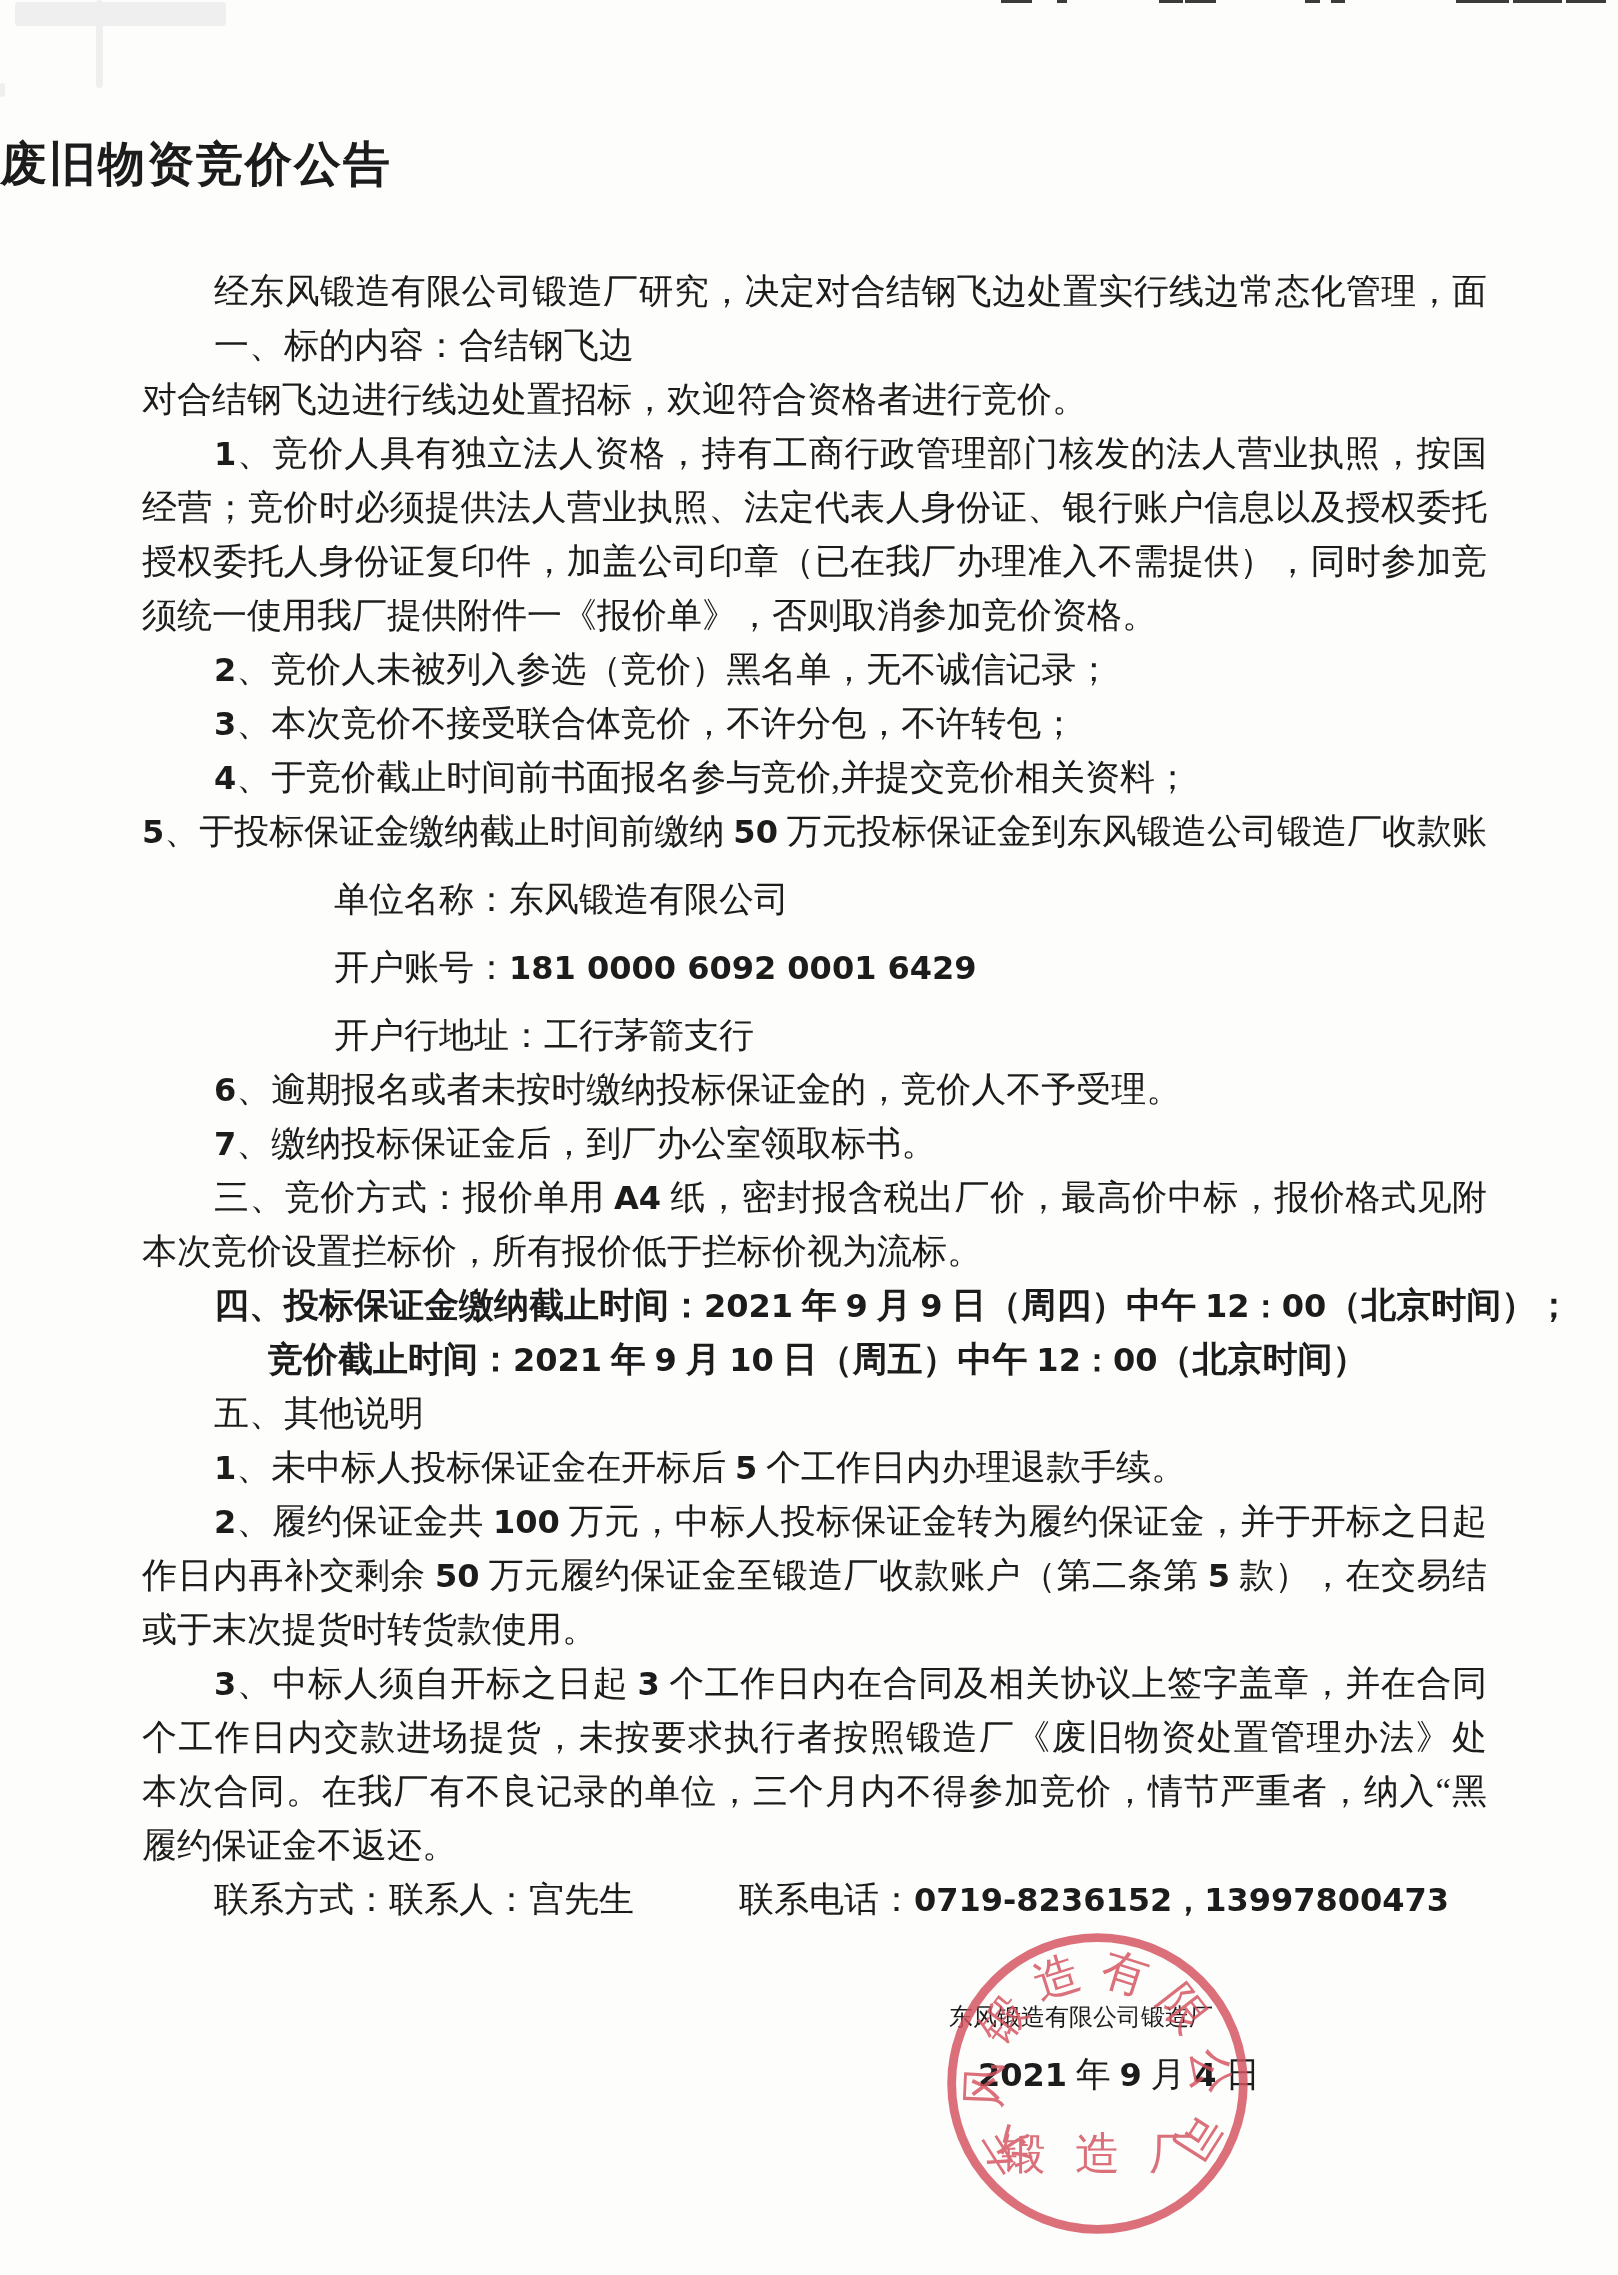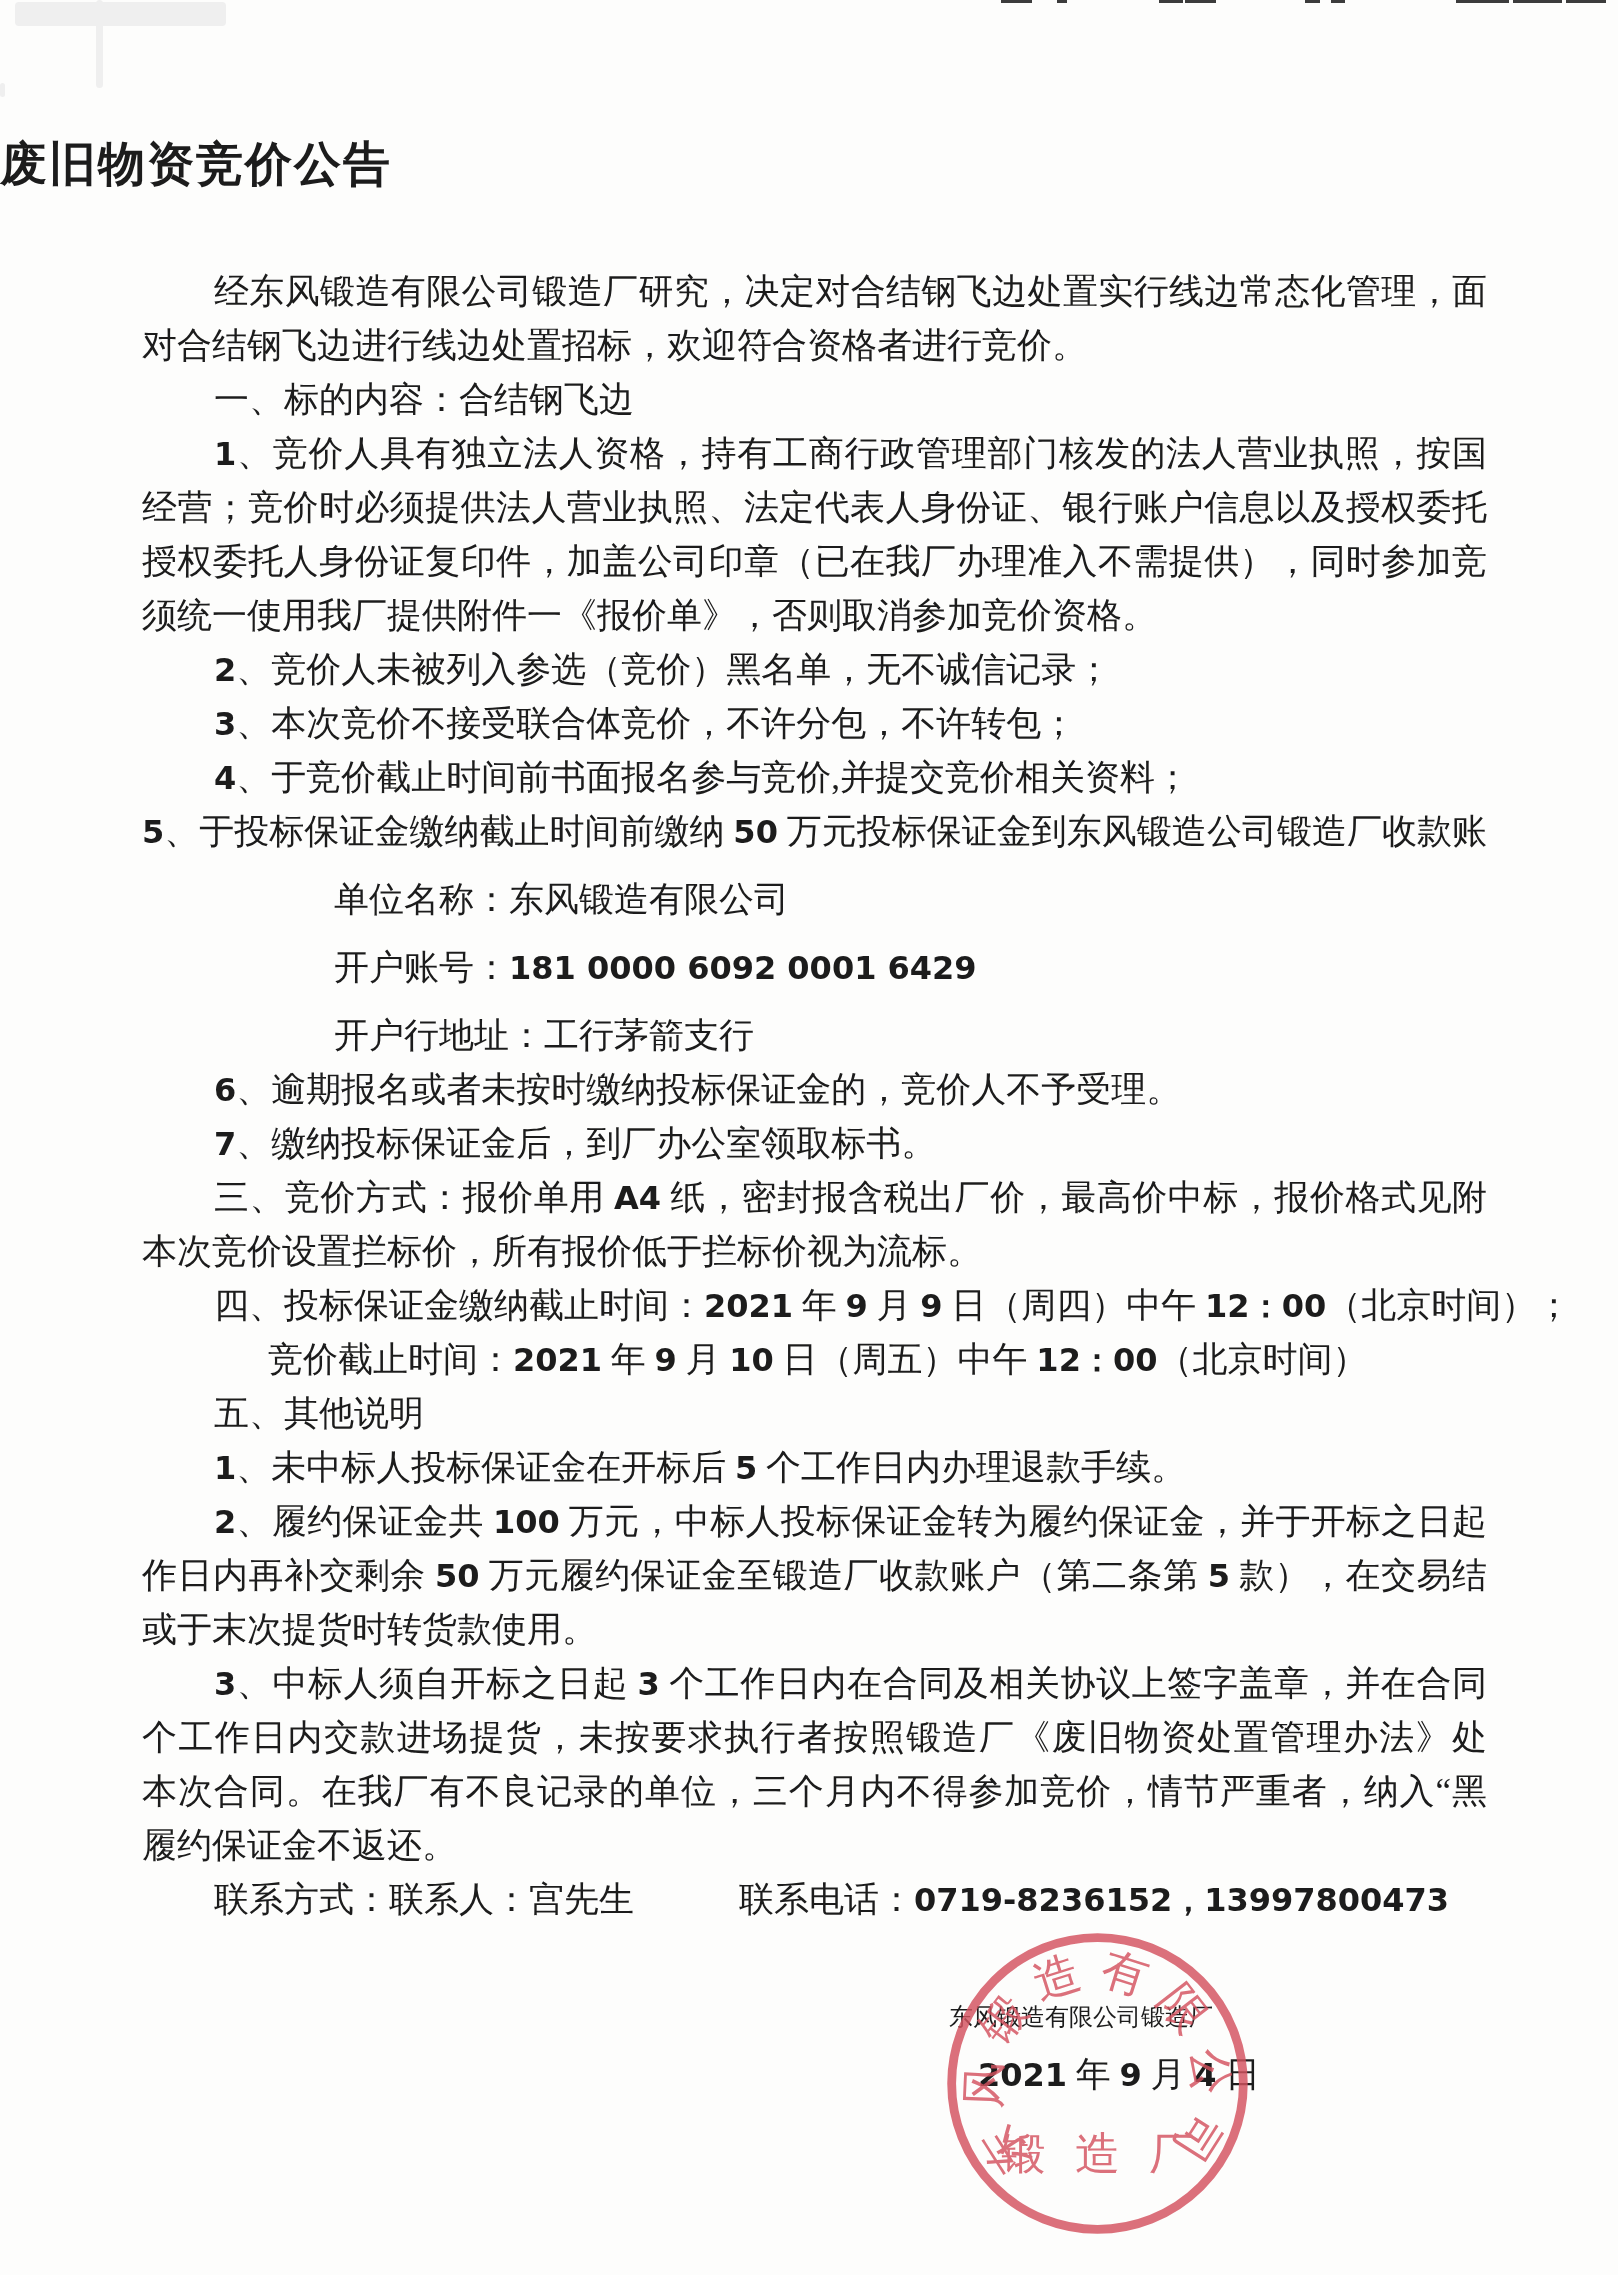--- a/index.html
+++ b/index.html
@@ -28,21 +28,21 @@
   .line{
     font-size:35px;
     height:54px;line-height:54px;
     white-space:nowrap;
   }
   .line.j{white-space:normal;text-align:justify;text-align-last:justify;height:54px;overflow:hidden;}
   .i2{padding-left:72px;}
   .i36{padding-left:126px;}
   .i55{padding-left:192px;margin-top:14px;}
   .seg-c{font-weight:normal;}
-  .seg-cb{font-weight:normal;}
+  .seg-cb{font-weight:bold;}
   .seg-n{
     font-family:"DejaVu Sans","Liberation Sans",sans-serif;
     font-weight:bold;font-size:32px;
   }
   
   .sig-company{position:absolute;left:949px;top:1997px;font-size:24px;line-height:41px;}
   .sig-date{position:absolute;left:978px;top:2054px;font-size:35px;line-height:41px;}
   
   .stamp{
     position:absolute;left:936px;top:1922px;width:323px;height:323px;
@@ -53,22 +53,22 @@
 </style>
 </head>
 <body>
 
 <div class="page">
 
   <h1 class="title">废旧物资竞价公告</h1>
 
   <div class="body">
       <div class="line i2 j"><span class="seg-c">经东风锻造有限公司锻造厂研究，决定对合结钢飞边处置实行线边常态化管理，面向社会</span></div>
+      <div class="line i2"><span class="seg-c">一、标的内容：合结钢飞边</span></div>
       <div class="line "><span class="seg-c">对合结钢飞边进行线边处置招标，欢迎符合资格者进行竞价。</span></div>
-      <div class="line i2"><span class="seg-c">一、标的内容：合结钢飞边</span></div>
       <div class="line i2 j"><span class="seg-n">1</span><span class="seg-c">、竞价人具有独立法人资格，持有工商行政管理部门核发的法人营业执照，按国家法律</span></div>
       <div class="line j"><span class="seg-c">经营；竞价时必须提供法人营业执照、法定代表人身份证、银行账户信息以及授权委托书、被</span></div>
       <div class="line j"><span class="seg-c">授权委托人身份证复印件，加盖公司印章（已在我厂办理准入不需提供），同时参加竞价时必</span></div>
       <div class="line "><span class="seg-c">须统一使用我厂提供附件一《报价单》，否则取消参加竞价资格。</span></div>
       <div class="line i2"><span class="seg-n">2</span><span class="seg-c">、竞价人未被列入参选（竞价）黑名单，无不诚信记录；</span></div>
       <div class="line i2"><span class="seg-n">3</span><span class="seg-c">、本次竞价不接受联合体竞价，不许分包，不许转包；</span></div>
       <div class="line i2"><span class="seg-n">4</span><span class="seg-c">、于竞价截止时间前书面报名参与竞价,并提交竞价相关资料；</span></div>
       <div class="line j"><span class="seg-n">5</span><span class="seg-c">、于投标保证金缴纳截止时间前缴纳 </span><span class="seg-n">50</span><span class="seg-c"> 万元投标保证金到东风锻造公司锻造厂收款账户：</span></div>
       <div class="line i55"><span class="seg-c">单位名称：东风锻造有限公司</span></div>
       <div class="line i55"><span class="seg-c">开户账号：</span><span class="seg-n">181 0000 6092 0001 6429</span></div>

